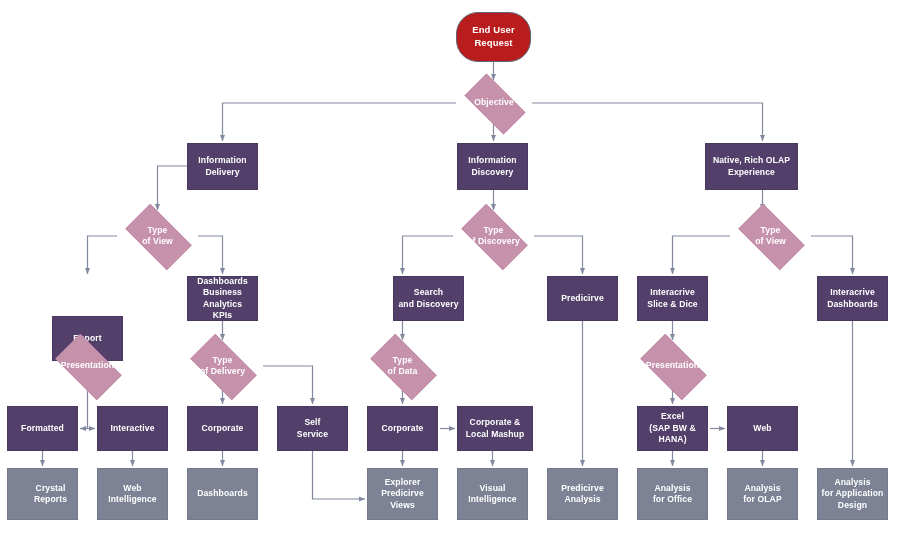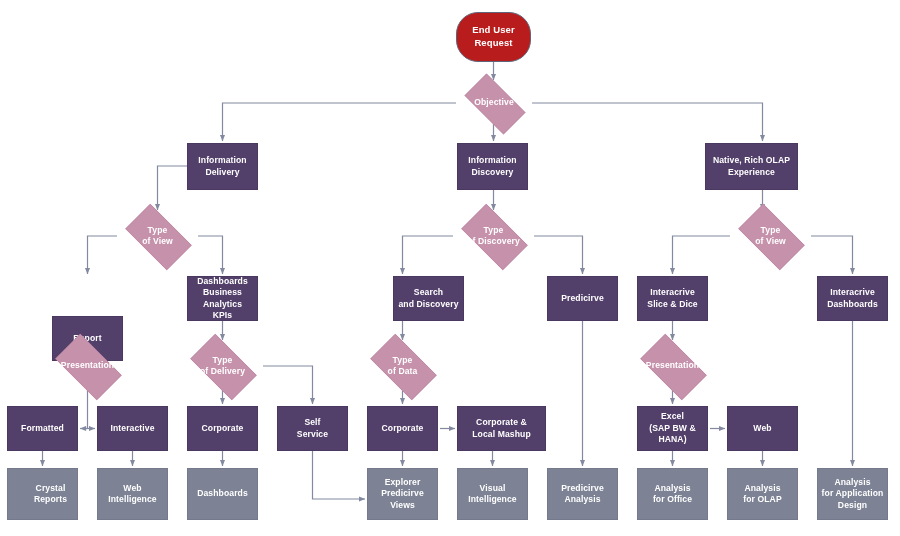--- a/index.html
+++ b/index.html
@@ -218,21 +218,21 @@
       <div class="node n-process" style="left: 187px; top: 406px; width: 71px; height: 45px;">
         <span class="lbl">Corporate</span>
       </div>
       <div class="node n-process" style="left: 277px; top: 406px; width: 71px; height: 45px;">
         <span class="lbl">Self
 Service</span>
       </div>
       <div class="node n-process" style="left: 367px; top: 406px; width: 71px; height: 45px;">
         <span class="lbl">Corporate</span>
       </div>
-      <div class="node n-process" style="left: 457px; top: 406px; width: 89px; height: 45px;">
+      <div class="node n-process" style="left: 457px; top: 406px; width: 76px; height: 45px;">
         <span class="lbl">Corporate &amp;
 Local Mashup</span>
       </div>
       <div class="node n-process" style="left: 637px; top: 406px; width: 71px; height: 45px;">
         <span class="lbl">Excel
 (SAP BW &amp; HANA)</span>
       </div>
       <div class="node n-process" style="left: 727px; top: 406px; width: 71px; height: 45px;">
         <span class="lbl">Web</span>
       </div>

